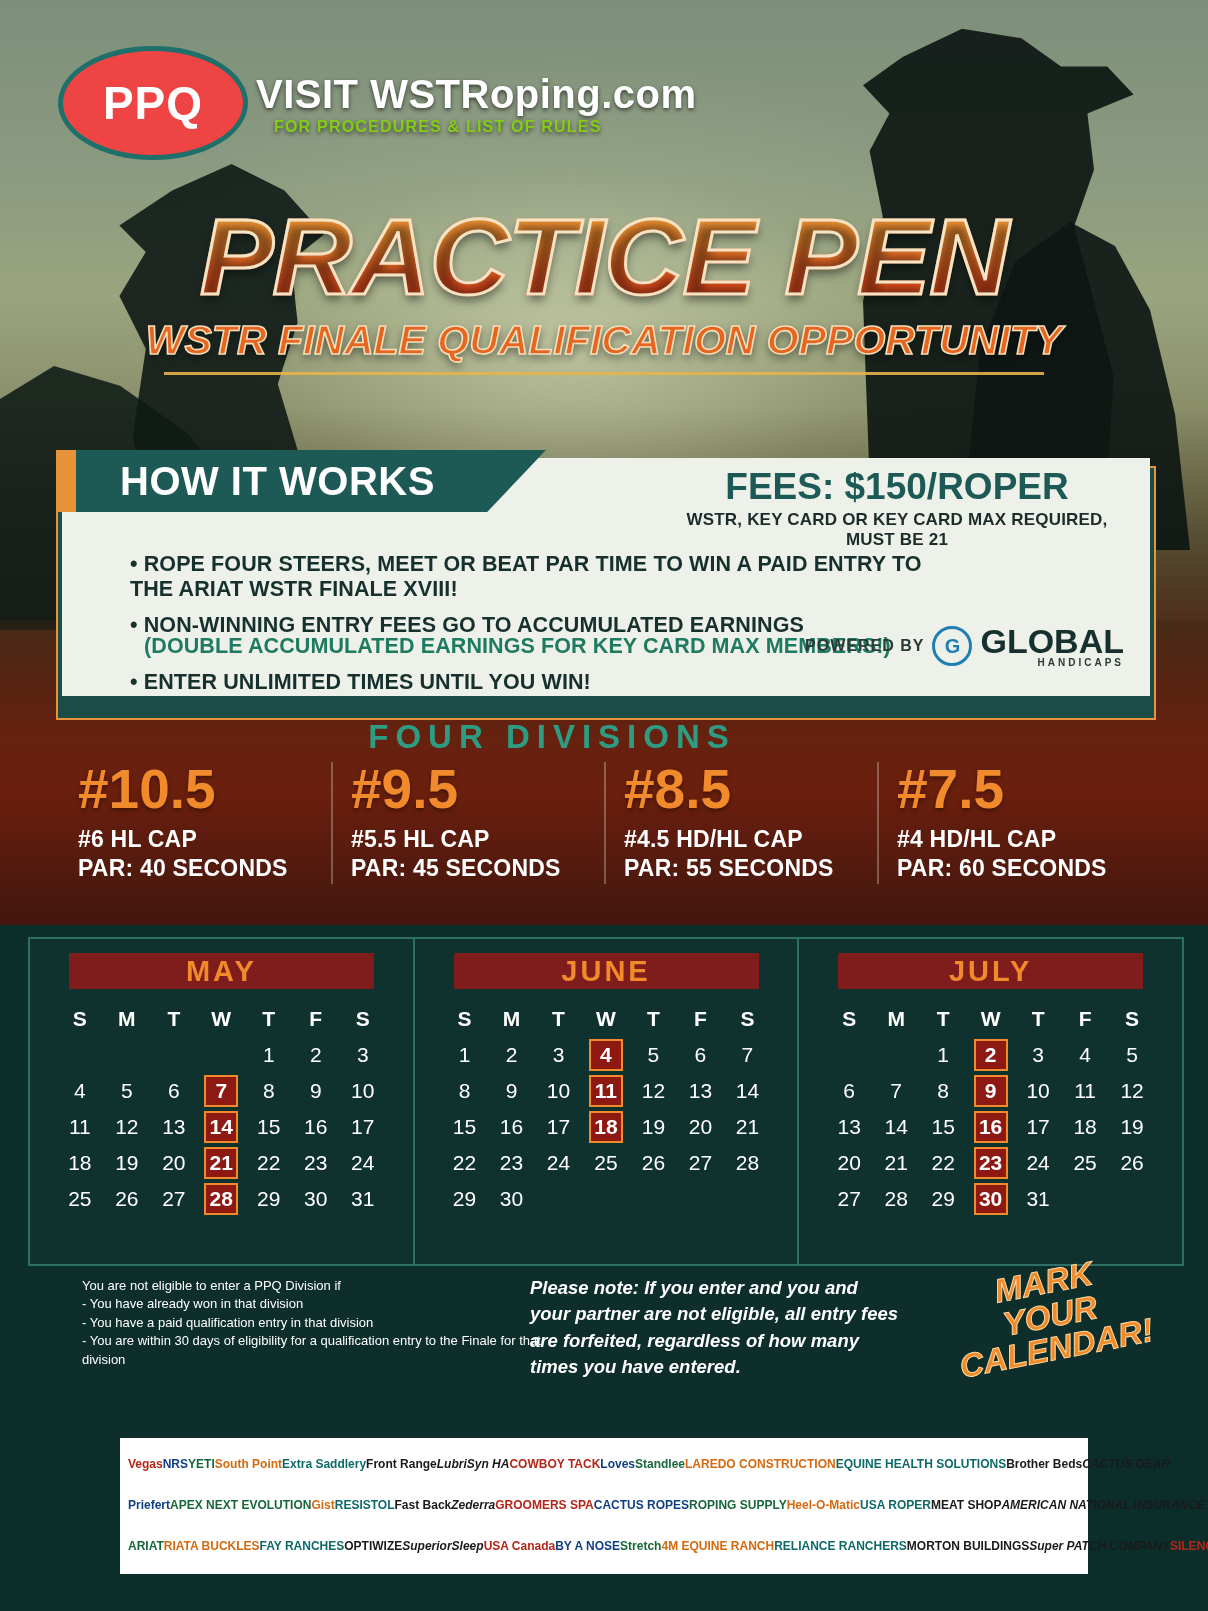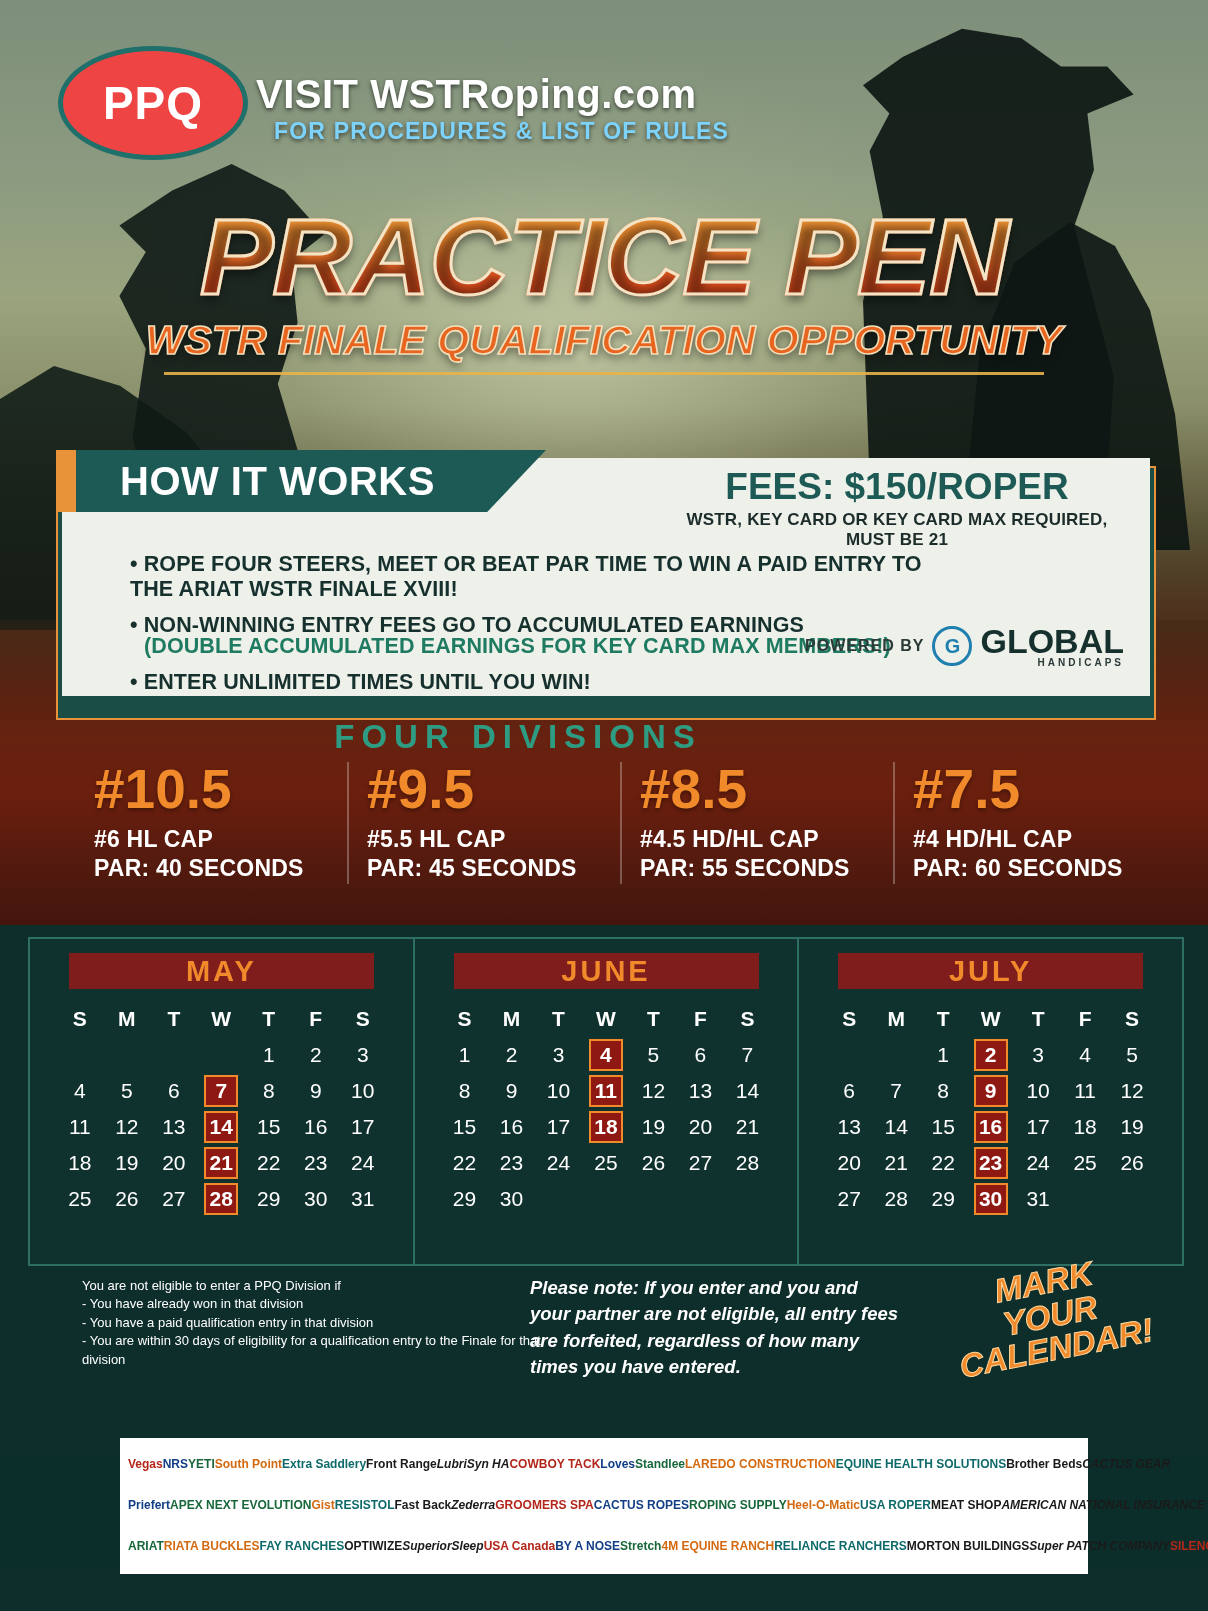--- a/index.html
+++ b/index.html
@@ -65,22 +65,22 @@
   .ppq-oval span{
     color:#ffffff;font-weight:bold;font-size:46px;letter-spacing:1px;
     font-family:"Liberation Sans", sans-serif;
   }
   .visit{
     position:absolute;left:256px;top:72px;color:#fff;font-weight:bold;
     font-size:40px;letter-spacing:0.5px;font-family:"Liberation Sans", sans-serif;
     text-shadow:0 2px 4px rgba(0,0,0,.6);
   }
   .visit-sub{
-    position:absolute;left:274px;top:118px;color:#7dd3fc;font-weight:bold;
-    font-size:23px;letter-spacing:1.2px;text-shadow:0 2px 4px rgba(0,0,0,.6);
+    position:absolute;left:274px;top:118px;color:#84cc16;font-weight:bold;
+    font-size:16px;letter-spacing:1.2px;text-shadow:0 2px 4px rgba(0,0,0,.6);
   }
 
   
   .title-wrap{position:absolute;left:0;top:200px;width:1208px;text-align:center;}
   .title{
     font-size:108px;font-weight:bold;font-style:italic;letter-spacing:-1px;
     background:linear-gradient(to bottom,#f7a53c 0%,#f0872d 35%,#e2521f 70%,#d63b17 100%);
     -webkit-background-clip:text;background-clip:text;color:transparent;
     -webkit-text-stroke:3px #f4e3c4;
     text-shadow:0 6px 10px rgba(0,0,0,.45);
@@ -143,24 +143,24 @@
   .powered .gl{font-size:34px;font-weight:bold;color:#16302d;line-height:1;}
   .powered .gl small{display:block;font-size:10px;letter-spacing:3px;text-align:right;color:#2a3a38;}
   .gbadge{
     width:34px;height:34px;border-radius:50%;border:3px solid #1e7fb0;
     display:flex;align-items:center;justify-content:center;color:#1e7fb0;font-weight:bold;font-size:20px;
   }
 
   
   .fd-title{
     position:absolute;left:0;top:718px;width:1036px;text-align:center;
-    color:#2e9c82;font-size:33px;font-weight:bold;letter-spacing:7px;
+    color:#2e9c82;font-size:33px;font-weight:bold;letter-spacing:7px;padding-left:34px;
   }
   .divs{
-    position:absolute;left:76px;top:762px;width:1090px;display:flex;
+    position:absolute;left:60px;top:762px;width:1090px;display:flex;
   }
   .div-col{flex:1;padding-left:18px;position:relative;}
   .div-col + .div-col{border-left:2px solid rgba(255,255,255,0.28);}
   .div-num{
     color:#f08a2a;font-size:55px;font-weight:bold;line-height:1;margin-bottom:8px;
     text-shadow:0 2px 4px rgba(0,0,0,.4);
   }
   .div-line{color:#ffffff;font-size:23px;font-weight:bold;line-height:1.28;letter-spacing:0.2px;}
 
   

